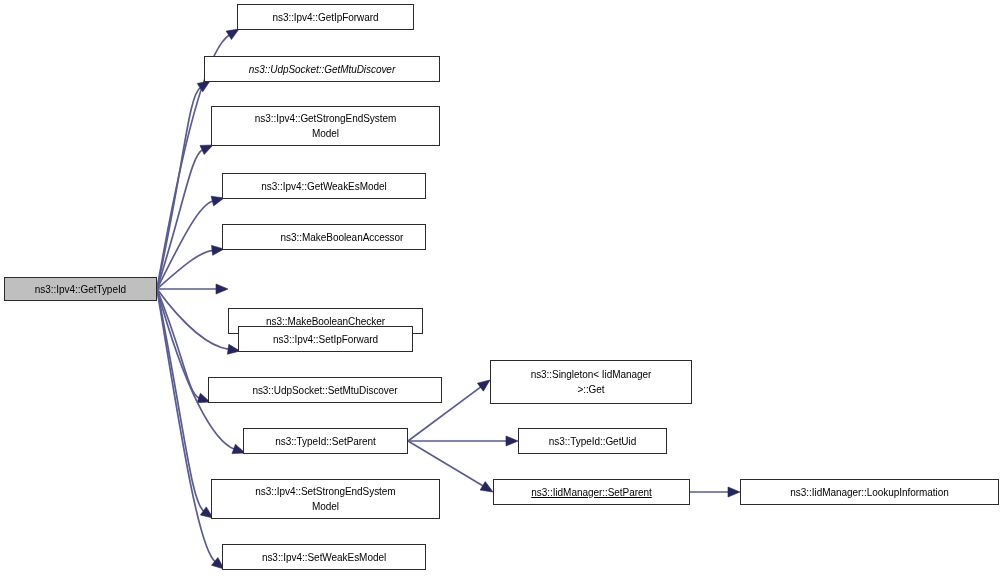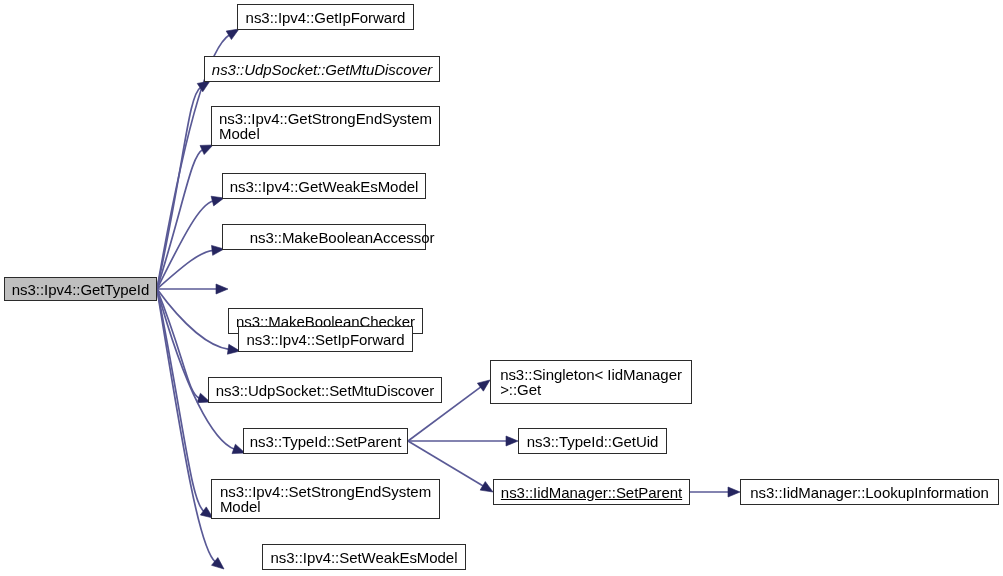--- a/index.html
+++ b/index.html
@@ -19,23 +19,23 @@
     pointer-events:none;
   }
   .gnode{
     position:absolute;
     box-sizing:border-box;
     border:1px solid #2b2b2b;
     background:#ffffff;
     display:flex;
     align-items:center;
     justify-content:center;
-    text-align:left;
+    text-align:center;
     color:#000000;
-    font-size:15px;
+    font-size:10px;
     line-height:15px;
     letter-spacing:-0.05px;
     white-space:pre-line;
     z-index:2;
   }
   .gnode.current{
     background:#bfbfbf;
     border:1px solid #2b2b2b;
   }
   .gnode .lbl{
@@ -117,20 +117,20 @@
       <div class="gnode" style="left: 211px; top: 106px; width: 229px; height: 40px;"><span class="lbl">ns3::Ipv4::GetStrongEndSystem
 Model</span></div>
       <div class="gnode" style="left: 222px; top: 173px; width: 204px; height: 26px;"><span class="lbl">ns3::Ipv4::GetWeakEsModel</span></div>
       <div class="gnode" style="left: 222px; top: 224px; width: 204px; height: 26px; padding-left: 36px;"><span class="lbl">ns3::MakeBooleanAccessor</span></div>
       <div class="gnode" style="left: 228px; top: 276px; width: 195px; height: 26px; margin-top: 32px;"><span class="lbl">ns3::MakeBooleanChecker</span></div>
       <div class="gnode" style="left: 238px; top: 326px; width: 175px; height: 26px;"><span class="lbl">ns3::Ipv4::SetIpForward</span></div>
       <div class="gnode" style="left: 208px; top: 377px; width: 234px; height: 26px;"><span class="lbl">ns3::UdpSocket::SetMtuDiscover</span></div>
       <div class="gnode" style="left: 243px; top: 428px; width: 165px; height: 26px;"><span class="lbl">ns3::TypeId::SetParent</span></div>
       <div class="gnode" style="left: 211px; top: 479px; width: 229px; height: 40px;"><span class="lbl">ns3::Ipv4::SetStrongEndSystem
 Model</span></div>
-      <div class="gnode" style="left: 222px; top: 544px; width: 204px; height: 26px; margin-left: 40px;"><span class="lbl">ns3::Ipv4::SetWeakEsModel</span></div>
+      <div class="gnode" style="left: 222px; top: 544px; width: 204px; height: 26px;"><span class="lbl">ns3::Ipv4::SetWeakEsModel</span></div>
       <div class="gnode" style="left: 490px; top: 360px; width: 202px; height: 44px;"><span class="lbl">ns3::Singleton&lt; IidManager
 &gt;::Get</span></div>
       <div class="gnode" style="left: 518px; top: 428px; width: 149px; height: 26px;"><span class="lbl">ns3::TypeId::GetUid</span></div>
       <div class="gnode" style="left: 493px; top: 479px; width: 197px; height: 26px; text-decoration: underline;"><span class="lbl">ns3::IidManager::SetParent</span></div>
       <div class="gnode" style="left: 740px; top: 479px; width: 259px; height: 26px;"><span class="lbl">ns3::IidManager::LookupInformation</span></div>
     </div>
 </div>
 
 </body></html>

